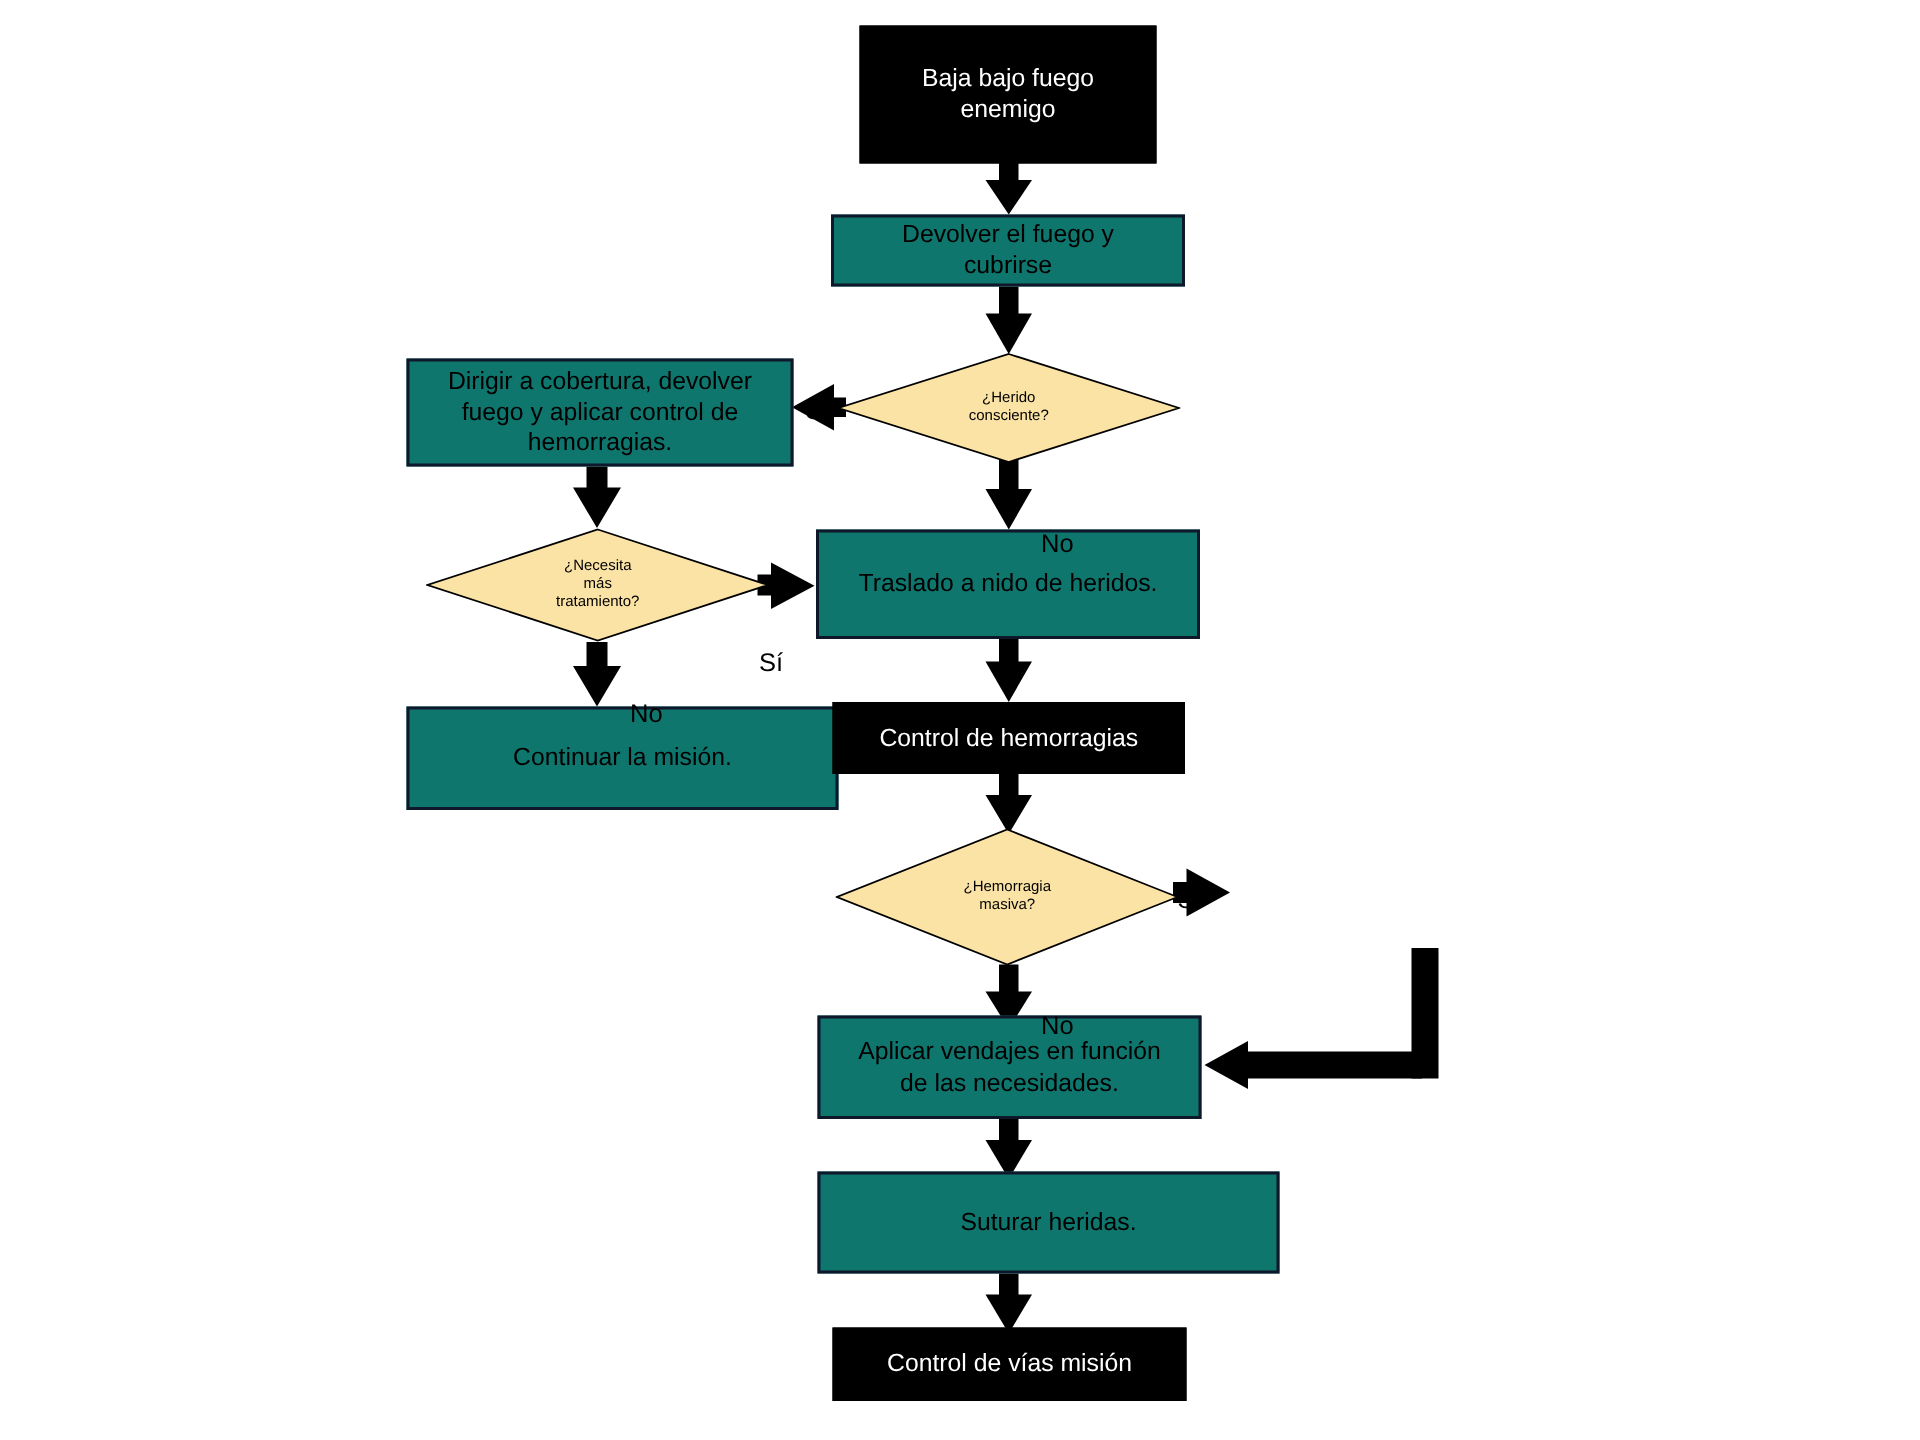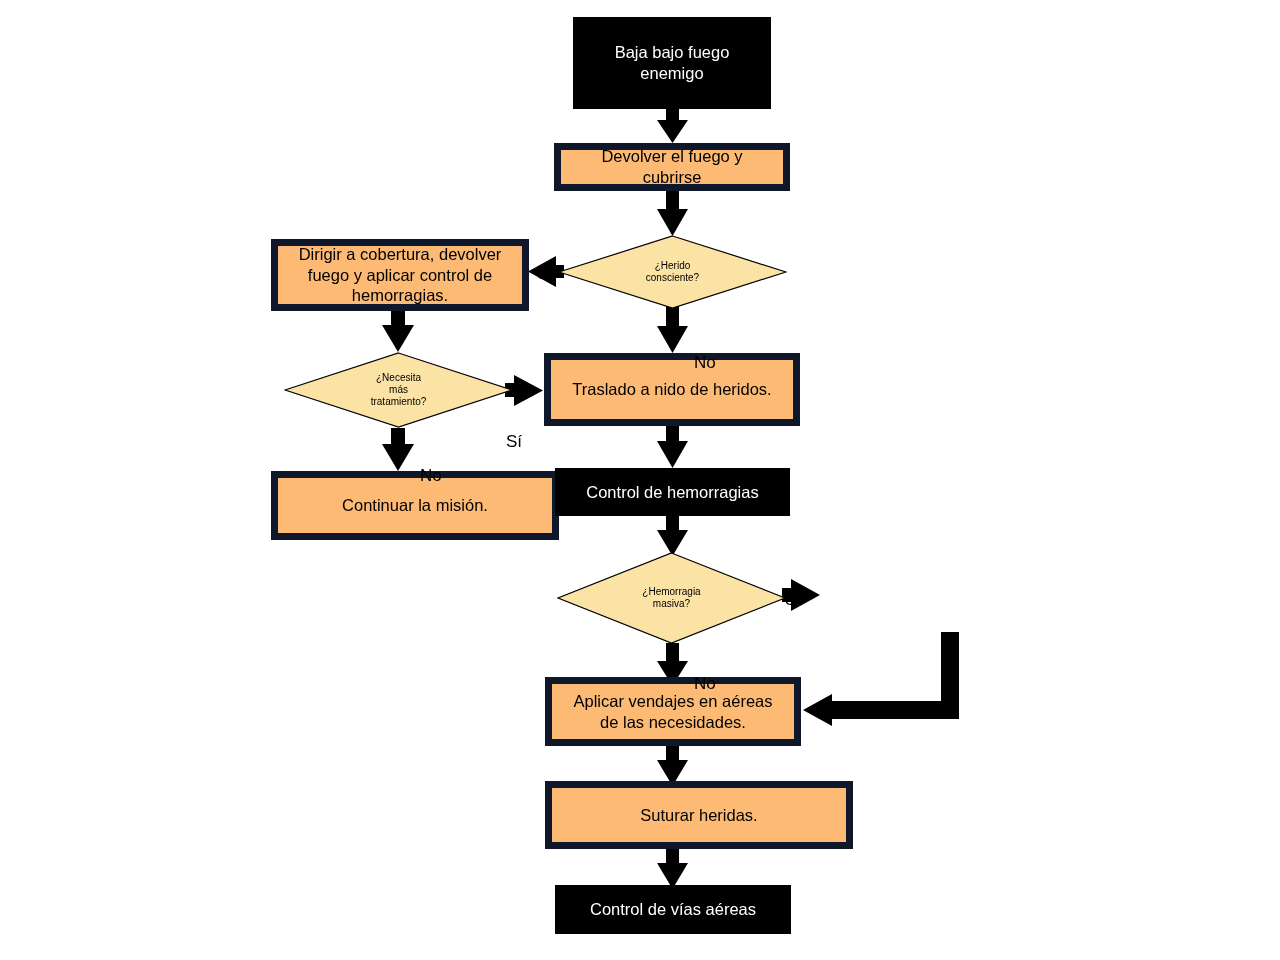--- a/index.html
+++ b/index.html
@@ -32,22 +32,22 @@
     align-items: center;
     justify-content: center;
     text-align: center;
     line-height: 1.25;
     font-size: 16.5px;
     color: #000000;
     padding: 13px 8px;
     white-space: pre-line;
   }
   .node.process {
-    background: #fdba74;
-    border: 7px solid #0f172a;
+    background: #0f766e;
+    border: 2px solid #0f172a;
   }
   .node.terminal {
     background: #000000;
     border: 1px solid #000000;
     color: #ffffff;
   }
   .diamond-wrap {
     position: absolute;
     display: flex;
     align-items: center;
@@ -191,26 +191,26 @@
 
   <div class="diamond-wrap" style="left:557px; top:552px; width:229px; height:92px;">
     <svg width="229" height="92" viewBox="0 0 229 92" xmlns="http://www.w3.org/2000/svg">
       <polygon points="114.5,1 228,46 114.5,91 1,46" fill="#fae3a4" stroke="#000000" stroke-width="1.2"></polygon>
     </svg>
     <div class="diamond-label">¿Hemorragia
 masiva?</div>
   </div>
 
 
-  <div class="node process" style="left:545px; top:677px; width:256px; height:69px;">Aplicar vendajes en aéreas
+  <div class="node process" style="left:545px; top:677px; width:256px; height:69px;">Aplicar vendajes en función
 de las necesidades.</div>
 
   <div class="node process" style="left:545px; top:781px; width:308px; height:68px;">Suturar heridas.</div>
 
-  <div class="node terminal" style="left:555px; top:885px; width:236px; height:49px;">Control de vías aéreas</div>
+  <div class="node terminal" style="left:555px; top:885px; width:236px; height:49px;">Control de vías misión</div>
 
   <div class="edge-label" style="left:537px; top:232px;">Sí</div>
 
   <div class="edge-label" style="left:694px; top:321px;">No</div>
 
   <div class="edge-label" style="left:506px; top:400px;">Sí</div>
 
   <div class="edge-label" style="left:420px; top:434px;">No</div>
 
   <div class="edge-label" style="left:785px; top:558px;">Sí</div>

